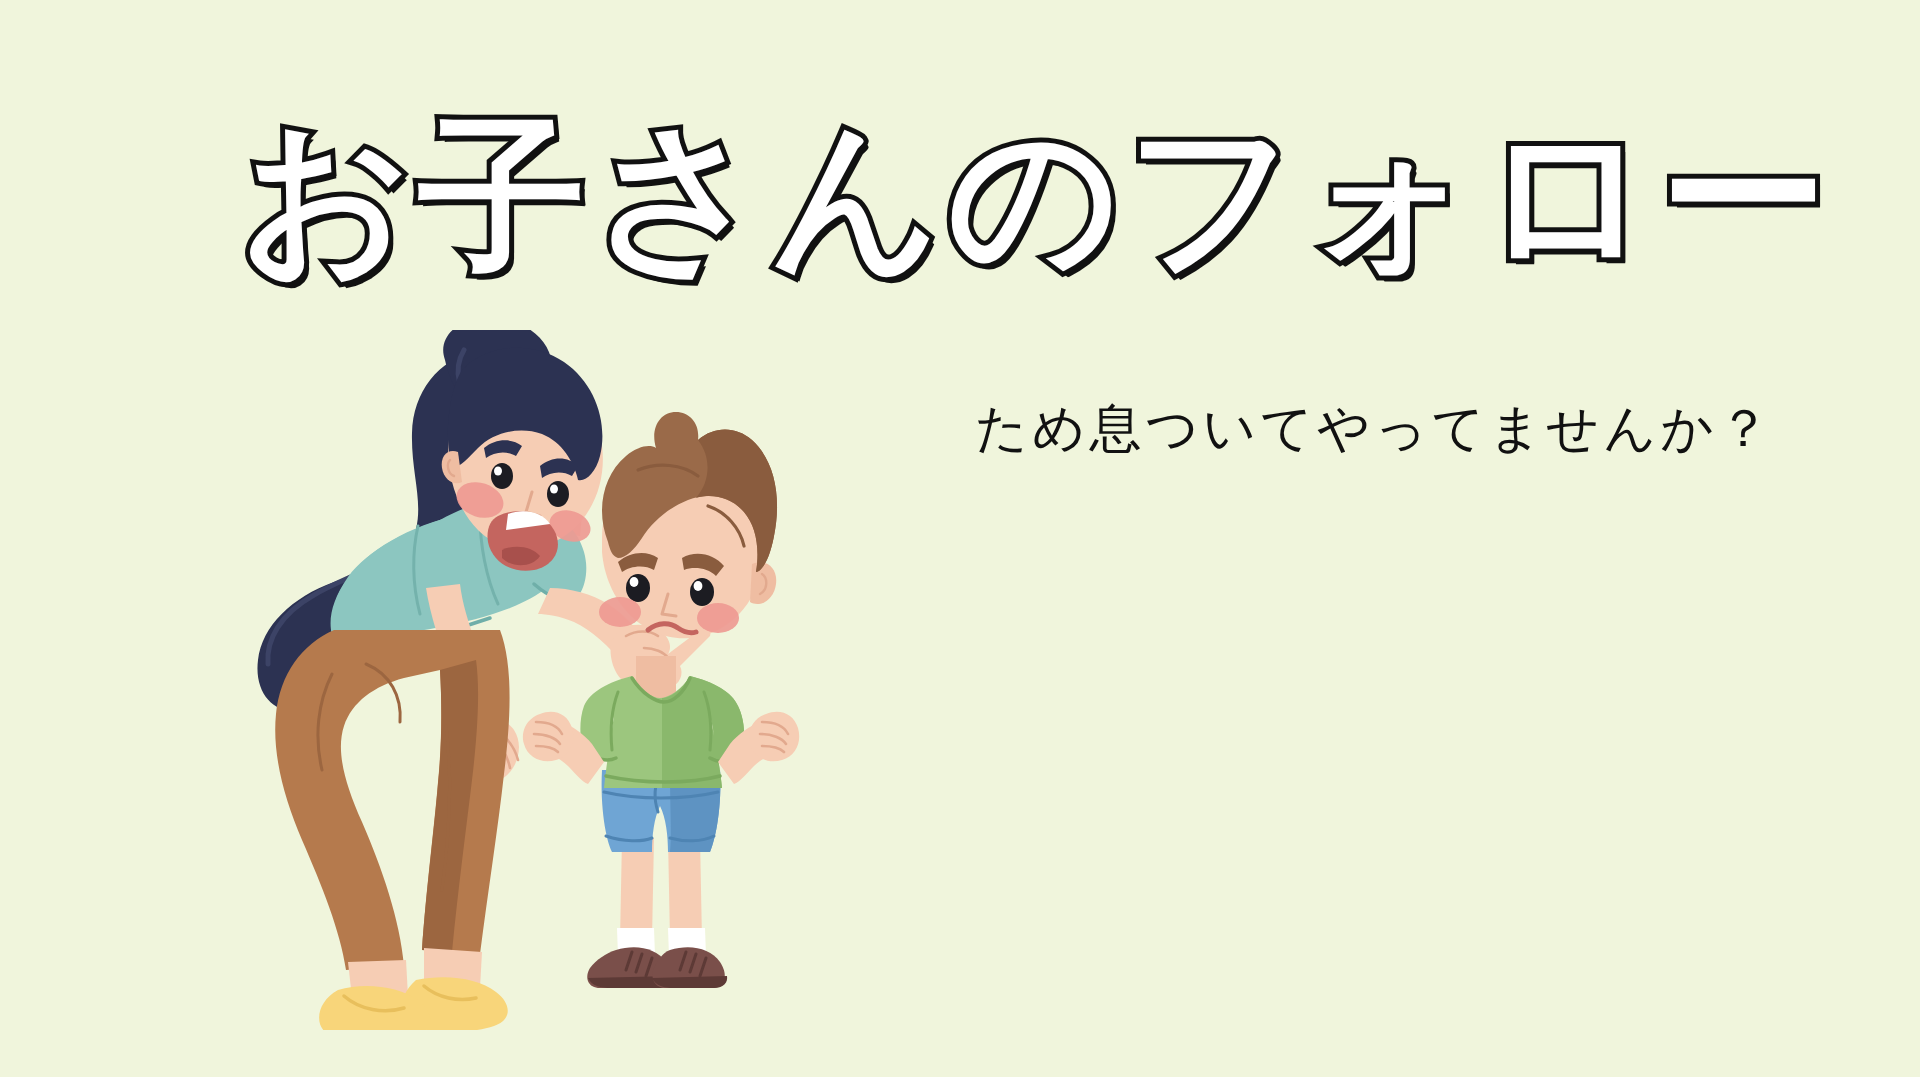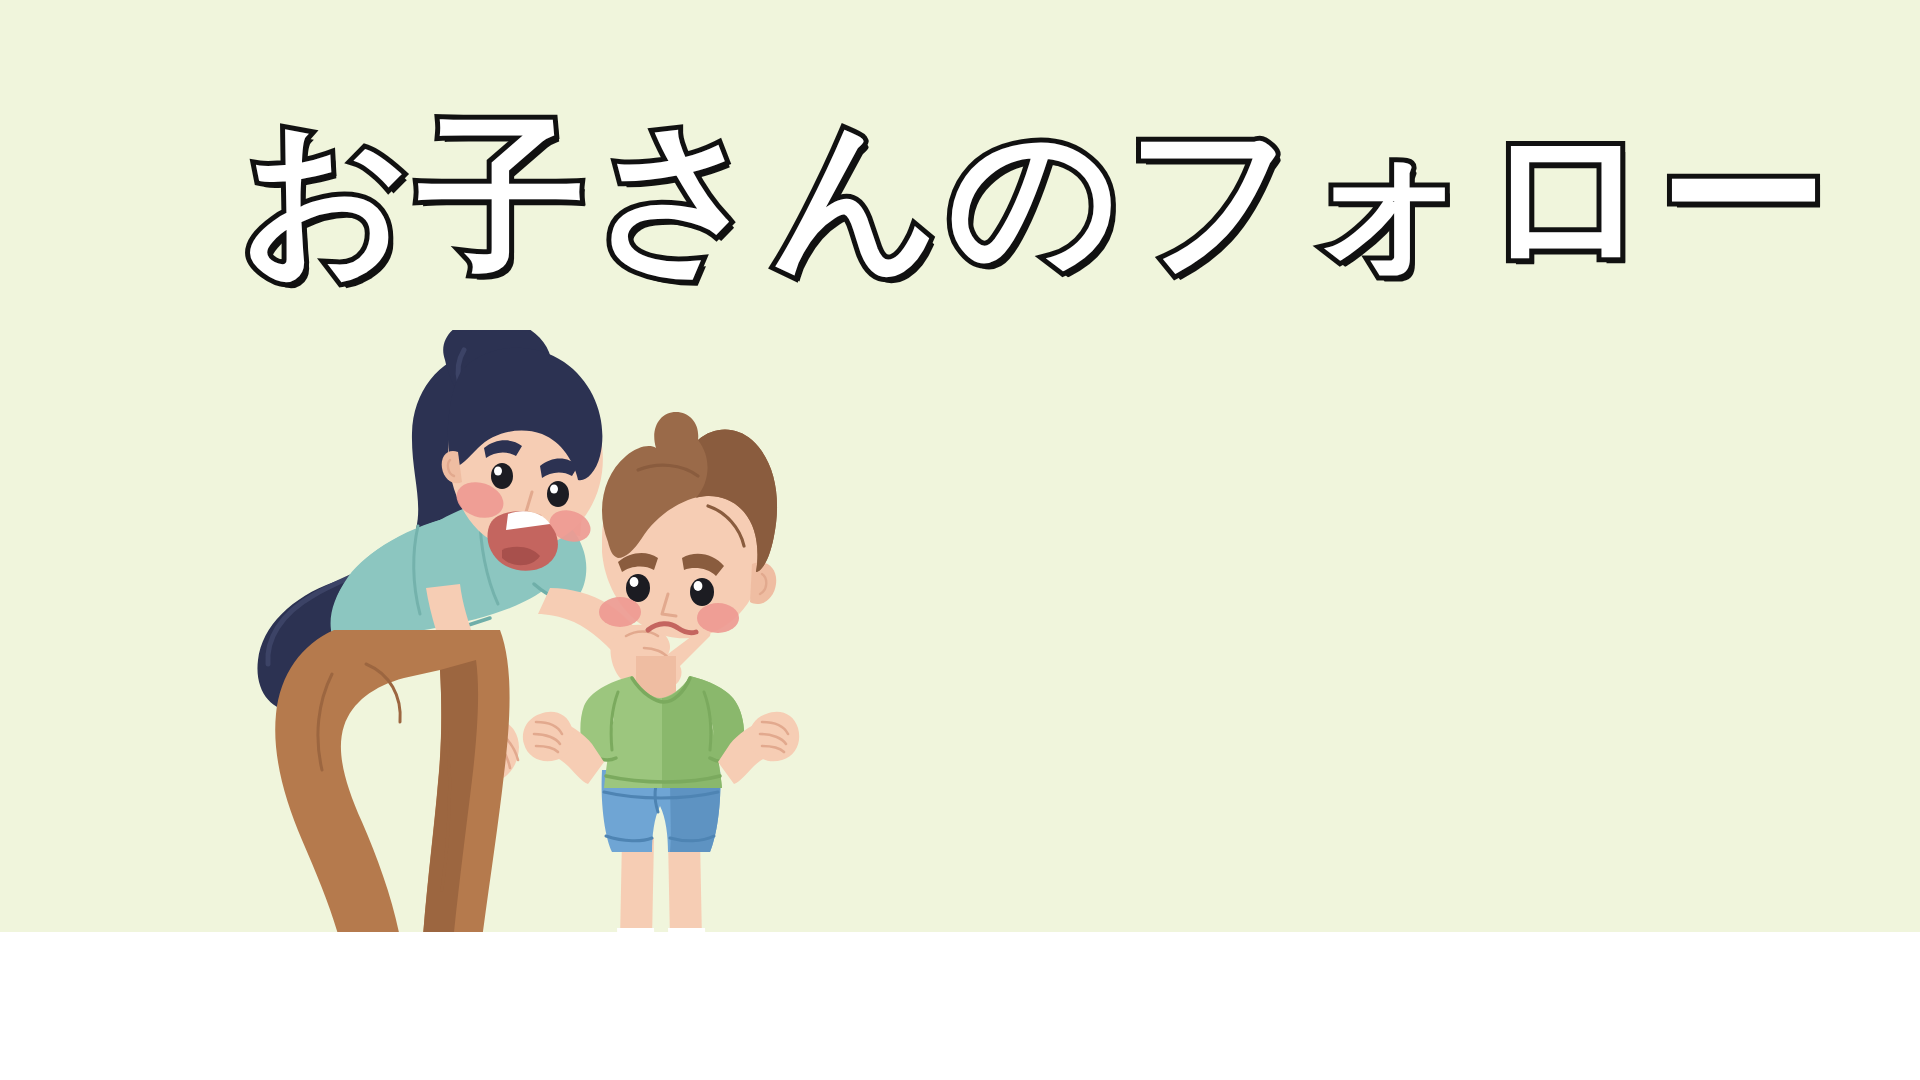--- a/index.html
+++ b/index.html
@@ -6,21 +6,21 @@
     margin: 0;
     padding: 0;
     background: #ffffff;
   }
   body {
     font-family: "Liberation Sans", sans-serif;
   }
   #slide {
     position: relative;
     width: 1920px;
-    height: 932px;
+    height: 1077px;
     overflow: hidden;
     background: #F0F5DC;
   }
   
   #title {
     position: absolute;
     left: 240px;
     top: 96px;
     width: 1560px;
     height: 200px;
@@ -57,20 +57,21 @@
   }
   #illustration svg { display: block; }
 </style>
 </head>
 <body>
 
 <div id="slide" style="background: rgb(240, 245, 220);">
 
   <div id="title">お子さんのフォロー</div>
 
+  <div id="subtitle">ため息ついてやってませんか？</div>
 
   <div id="illustration">
     <svg viewBox="0 0 650 700" width="650" height="700">
 
       <g>
 
         <path fill="#2C3252" d="M236 21
                  C 198 30, 173 62, 172 103
                  C 171 142, 183 170, 176 199
                  C 168 232, 128 240, 94 252

